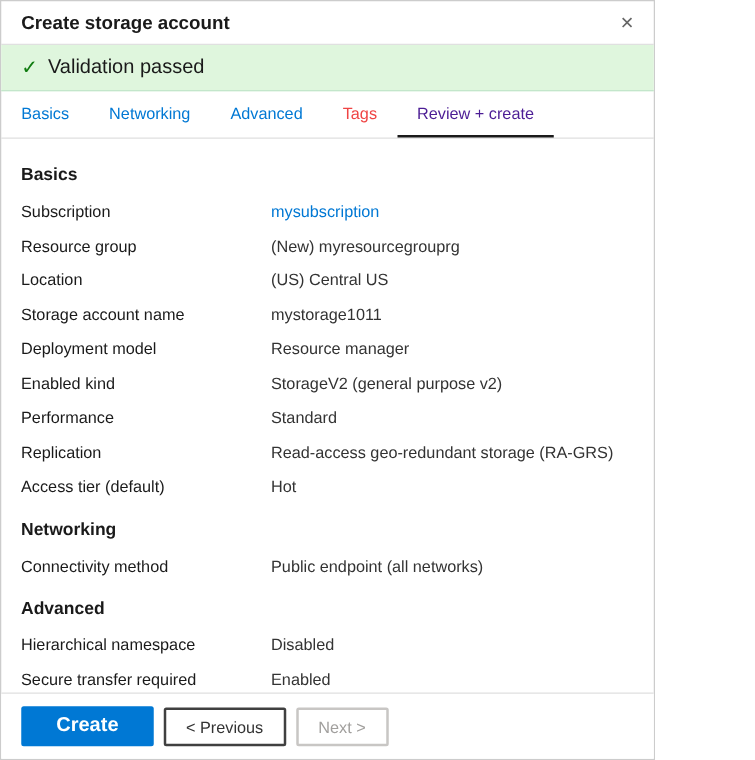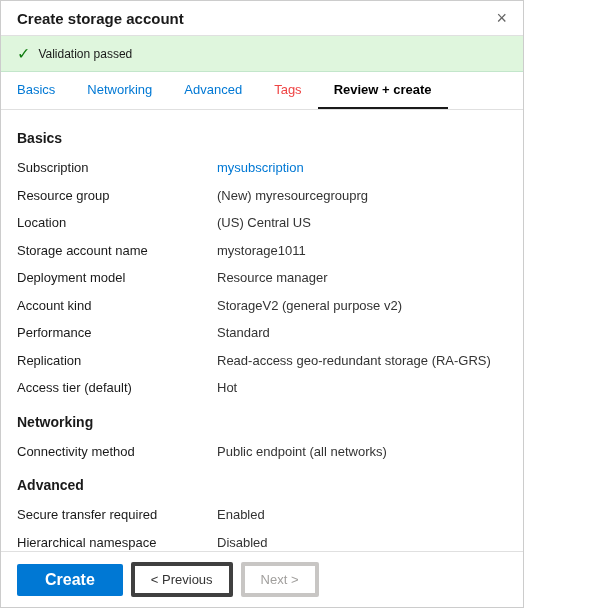--- a/index.html
+++ b/index.html
@@ -52,43 +52,43 @@
       border-bottom: 1px solid #c3e6cb;
     }
 
     .validation-icon {
       color: #107c10;
       font-size: 16px;
     }
 
     .validation-text {
       color: #1a1a1a;
-      font-size: 12px;
+      font-size: 16px;
     }
 
     .tabs-bar {
       display: flex;
       padding: 0 16px;
       border-bottom: 1px solid #e0e0e0;
       gap: 0;
     }
 
     .tab {
       padding: 10px 16px;
       font-size: 13px;
       color: #0078d4;
       cursor: pointer;
       border-bottom: 2px solid transparent;
       white-space: nowrap;
     }
 
     .tab.active {
-      color: #000000;
+      color: #4c1d95;
       border-bottom: 2px solid #1a1a1a;
-      font-weight: 700;
+      font-weight: 400;
     }
 
     .tab:first-child {
       padding-left: 0;
     }
 
     .content {
       flex: 1;
       overflow-y: auto;
       padding: 16px 16px 8px 16px;
@@ -144,21 +144,21 @@
       padding: 7px 28px;
       font-size: 16px;
       font-weight: 600;
       cursor: pointer;
       border-radius: 2px;
     }
 
     .btn-nav {
       background: #fff;
       color: #333;
-      border: 4px solid #404040;
+      border: 2px solid #404040;
       padding: 6px 16px;
       font-size: 13px;
       cursor: pointer;
       border-radius: 2px;
     }
 
     .btn-nav:disabled {
       color: #a19f9d;
       border-color: #c8c6c4;
       cursor: default;
@@ -216,21 +216,21 @@
     </div>
     <div class="field-row">
       <span class="field-label">Storage account name</span>
       <span class="field-value">mystorage1011</span>
     </div>
     <div class="field-row">
       <span class="field-label">Deployment model</span>
       <span class="field-value">Resource manager</span>
     </div>
     <div class="field-row">
-      <span class="field-label">Account kind</span>
+      <span class="field-label">Enabled kind</span>
       <span class="field-value">StorageV2 (general purpose v2)</span>
     </div>
     <div class="field-row">
       <span class="field-label">Performance</span>
       <span class="field-value">Standard</span>
     </div>
     <div class="field-row">
       <span class="field-label">Replication</span>
       <span class="field-value">Read-access geo-redundant storage (RA-GRS)</span>
     </div>
@@ -242,26 +242,26 @@
     <div class="section-title section-gap">Networking</div>
 
     <div class="field-row">
       <span class="field-label">Connectivity method</span>
       <span class="field-value">Public endpoint (all networks)</span>
     </div>
 
     <div class="section-title section-gap">Advanced</div>
 
     <div class="field-row">
+      <span class="field-label">Hierarchical namespace</span>
+      <span class="field-value">Disabled</span>
+    </div>
+    <div class="field-row">
       <span class="field-label">Secure transfer required</span>
       <span class="field-value">Enabled</span>
-    </div>
-    <div class="field-row">
-      <span class="field-label">Hierarchical namespace</span>
-      <span class="field-value">Disabled</span>
     </div>
     <div class="field-row">
       
       
     </div>
 
   </div>
 
   <div class="footer">
     <button class="btn-create">Create</button>

